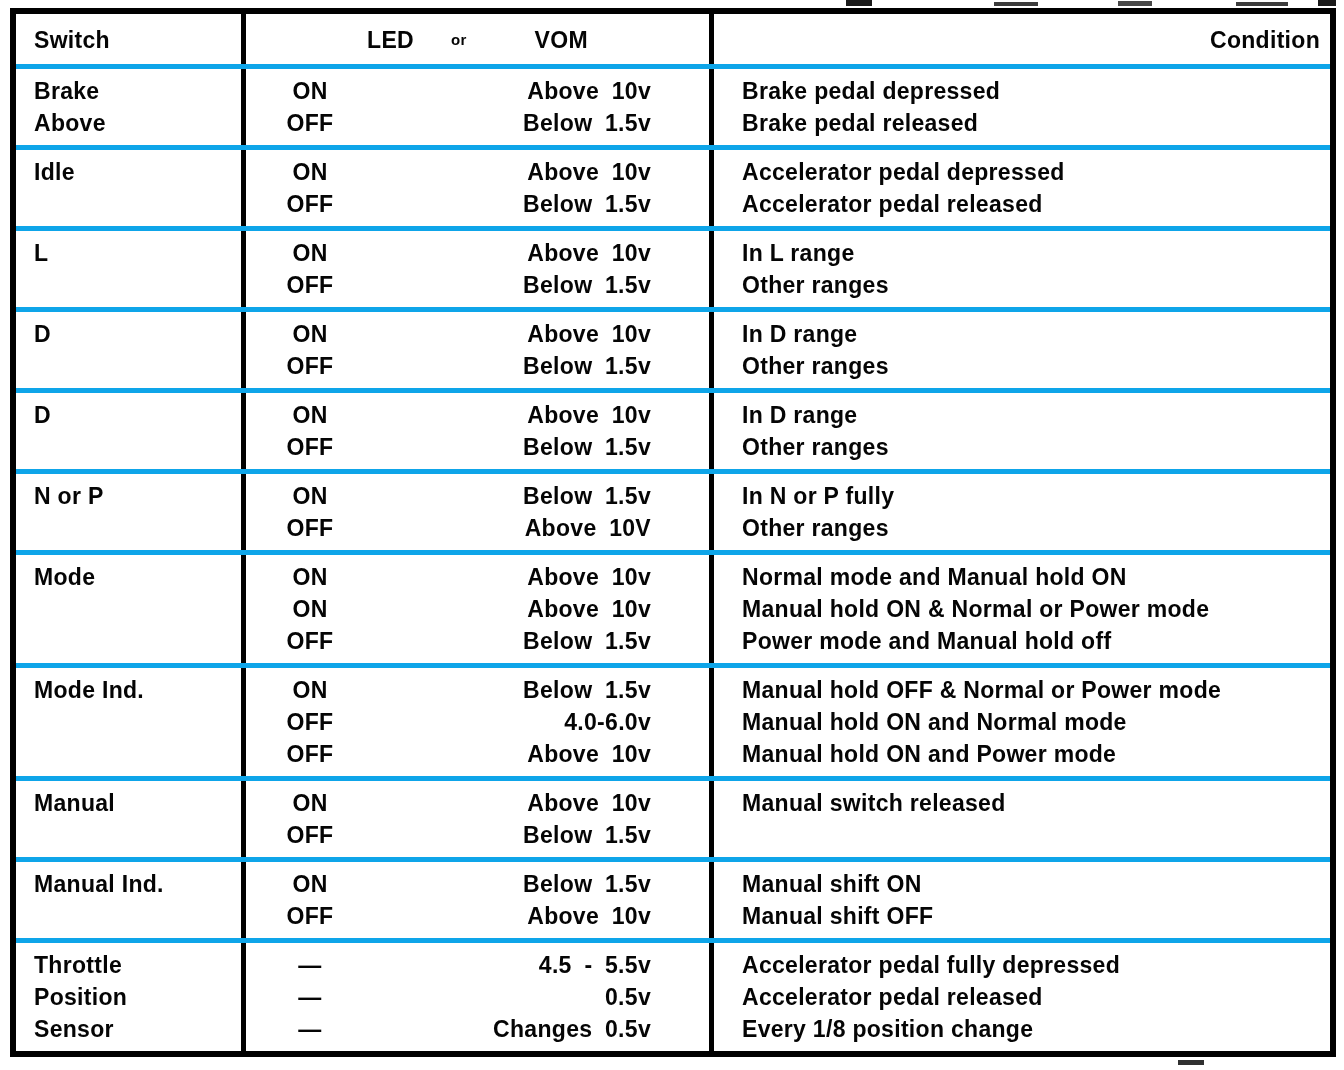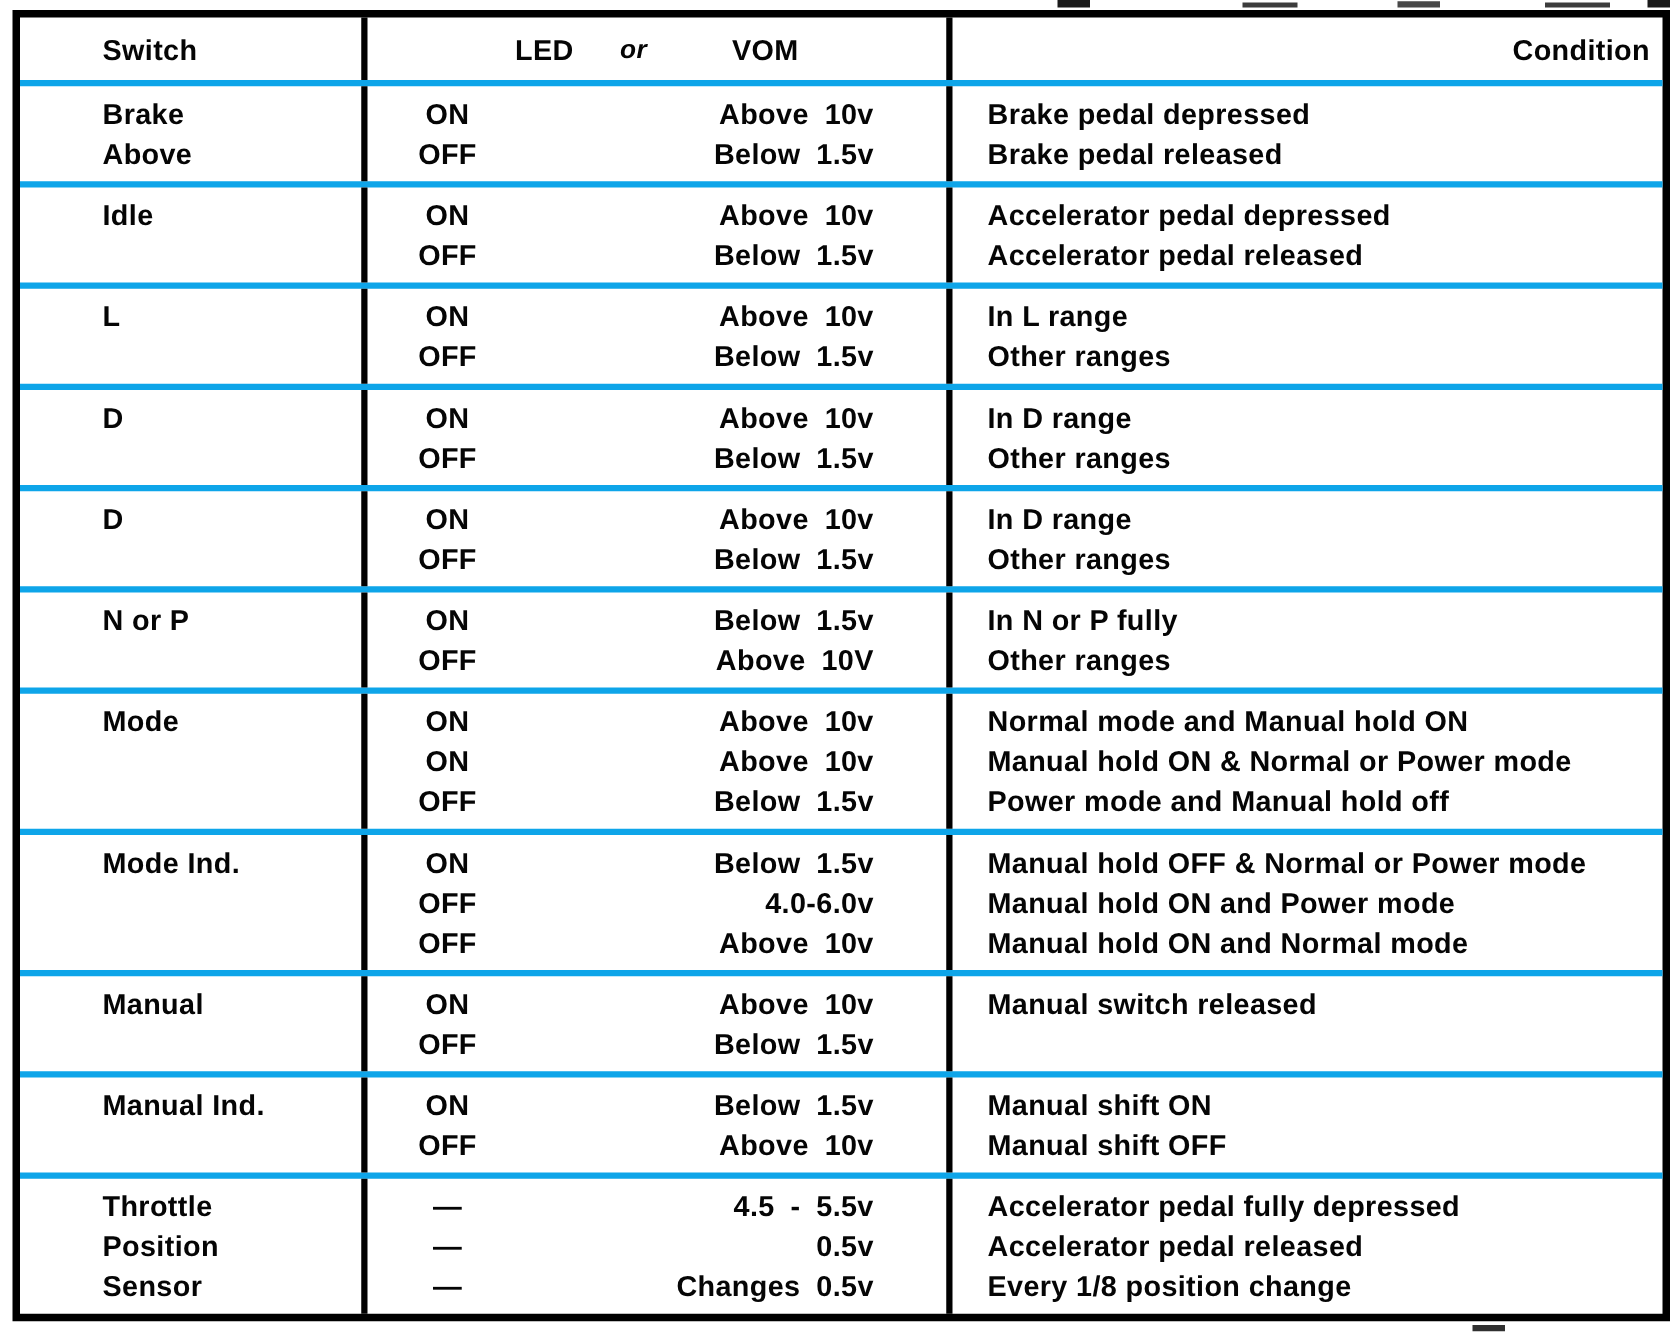--- a/index.html
+++ b/index.html
@@ -15,30 +15,30 @@
   .spec-table{
     position:absolute;left:10px;top:8px;
     width:1326px;
     box-sizing:border-box;
     border:6px solid #000;
     background:#fff;
   }
   .row{display:flex;border-top:5px solid #0ea5e9;}
   .row:first-child{border-top:none;}
   .cell{box-sizing:border-box;font-size:23px;line-height:32px;letter-spacing:.3px;}
-  .c-sw{width:230px;border-right:5px solid #000;padding:6px 6px 6px 18px;margin-left:48px;}
+  .c-sw{width:230px;border-right:5px solid #000;padding:6px 6px 6px 18px;}
   .c-lv{width:468px;border-right:5px solid #000;padding:6px 0;}
   .c-cond{flex:1;padding:6px 10px 6px 28px;}
   .entry{display:flex;}
   .entry .led{width:128px;text-align:center;}
   .entry .vom{flex:1;text-align:right;padding-right:58px;word-spacing:6px;}
   
   .hrow .cell{padding-top:10px;padding-bottom:8px;}
   .h-lv{display:flex;justify-content:center;align-items:center;padding:10px 16px 8px;}
-  .h-or{margin-left:37px;font-size:21px;font-style:italic;}
+  .h-or{margin-left:37px;font-size:15px;}
   .h-vom{margin-left:68px;}
   .h-cond{text-align:right;padding-left:0;}
   
   .artifact{position:absolute;background:#1a1a1a;}
   .a1{left:846px;top:0;width:26px;height:6px;}
   .a2{left:994px;top:2px;width:44px;height:4px;opacity:.85;}
   .a3{left:1118px;top:1px;width:34px;height:5px;opacity:.8;}
   .a4{left:1236px;top:2px;width:52px;height:4px;opacity:.85;}
   .a5{left:1318px;top:0;width:18px;height:6px;}
   .a6{left:1178px;top:1060px;width:26px;height:5px;opacity:.9;}
@@ -226,22 +226,22 @@
             <span class="led">OFF</span>
             <span class="vom">4.0-6.0v</span>
           </div>
         <div class="entry">
             <span class="led">OFF</span>
             <span class="vom">Above 10v</span>
           </div>
       </div>
       <div class="cell c-cond">
         <div>Manual hold OFF &amp; Normal or Power mode</div>
+        <div>Manual hold ON and Normal mode</div>
         <div>Manual hold ON and Power mode</div>
-        <div>Manual hold ON and Normal mode</div>
       </div>
     </div>
 
     <div class="row">
       <div class="cell c-sw">
         <div>Manual</div>
       </div>
       <div class="cell c-lv">
         <div class="entry">
             <span class="led">ON</span>

